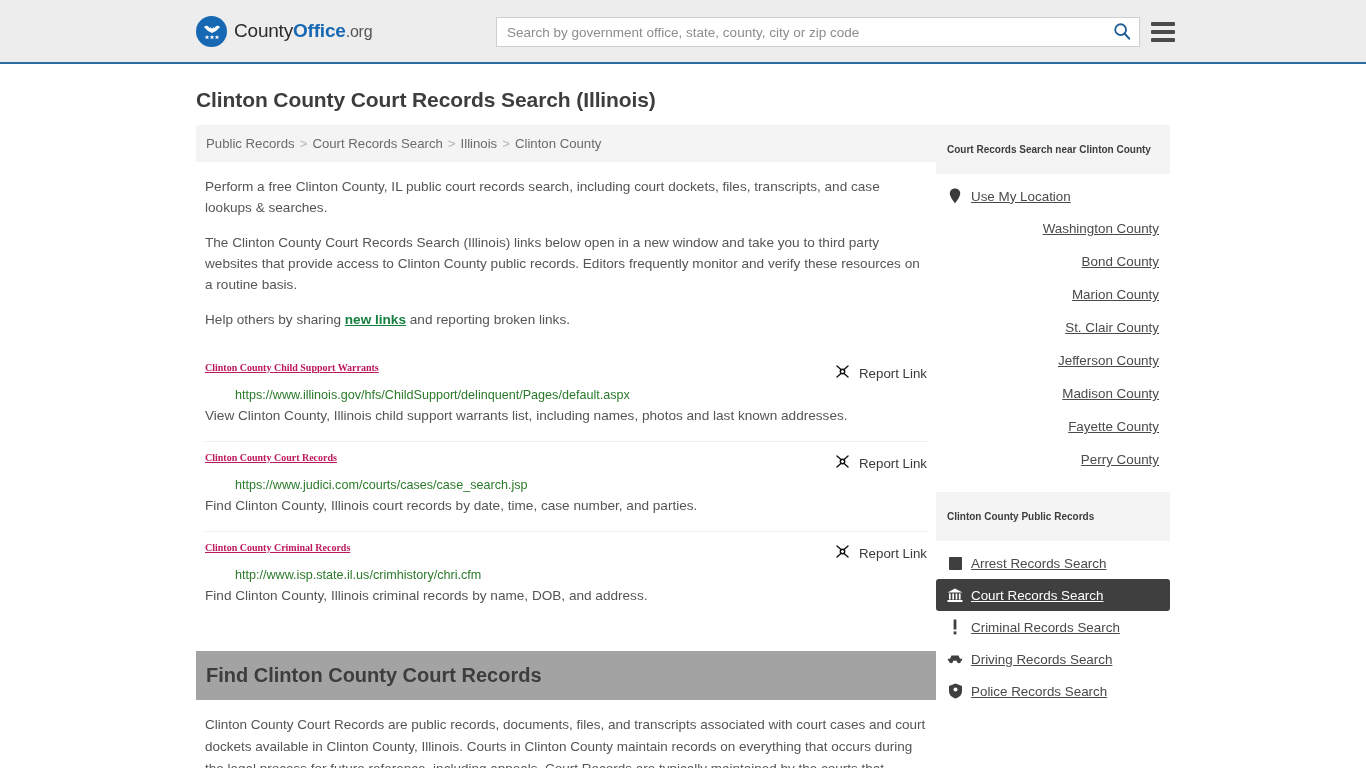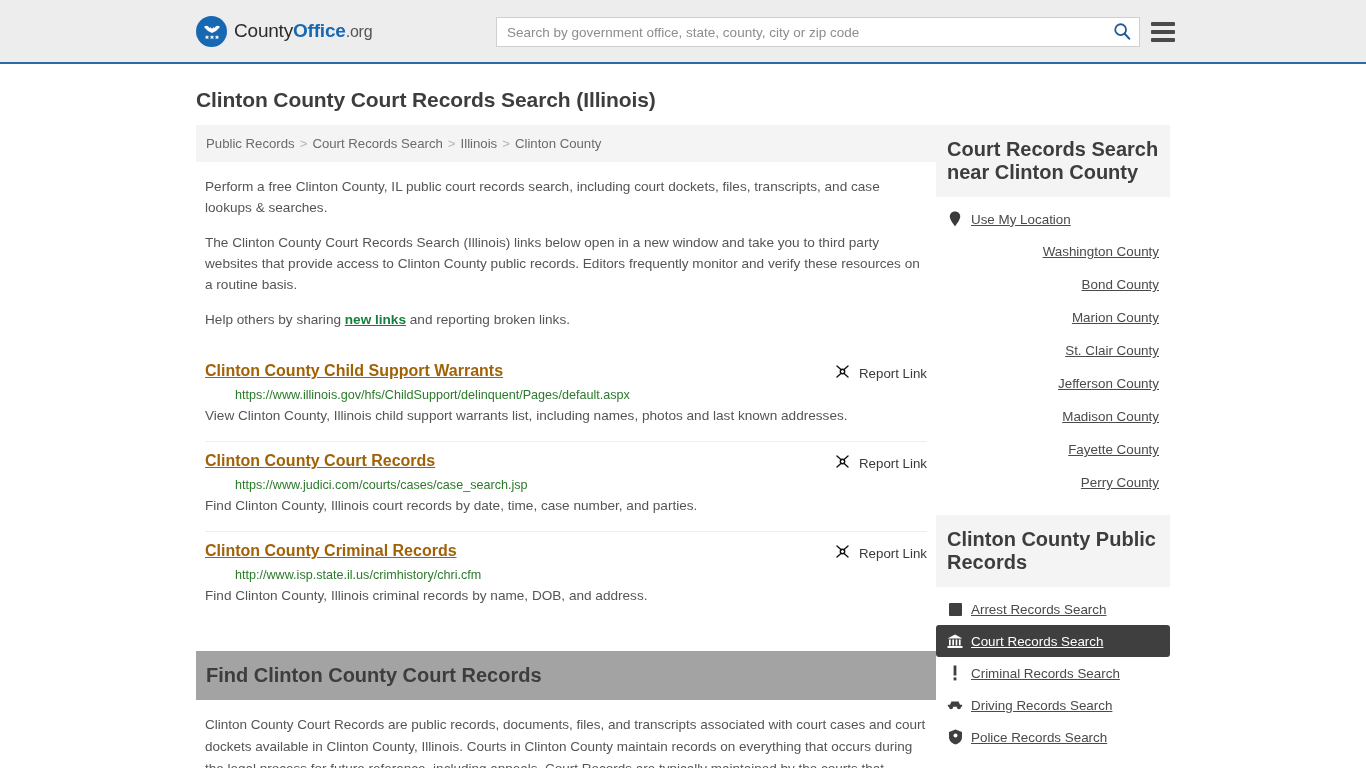--- a/index.html
+++ b/index.html
@@ -140,25 +140,26 @@
     border-bottom: 1px solid #eeeeee;
     position: relative;
   }
   .result:last-child { border-bottom: none; }
   .result-head {
     display: flex;
     align-items: flex-start;
     justify-content: space-between;
   }
   .result-title {
-    font-size: 16px;
+    font-size: 10px;
     font-weight: bold;
-    color: #a16207;
+    color: #be185d;
     text-decoration: underline;
     cursor: pointer;
+    font-family: Liberation Serif, serif;
   }
   .report-link {
     display: flex; align-items: center; gap: 8px;
     font-size: 13.3px; color: #3a3a3a;
     cursor: pointer; white-space: nowrap;
     margin-top: 1px;
     text-align: right;
   }
   .result-url {
     font-size: 12.6px;
@@ -188,21 +189,21 @@
     font-size: 13.5px;
     line-height: 22px;
     color: #555555;
   }
 
   
   .side-panel { margin-bottom: 0; }
   .side-head {
     background: #f4f4f4;
     padding: 13px 11px;
-    font-size: 20px;
+    font-size: 10px;
     font-weight: bold;
     color: #3d3d3d;
     line-height: 23px;
   }
   .side-list { padding: 6px 0 0 0; }
   .side-item {
     display: flex;
     align-items: center;
     gap: 8px;
     padding: 8px 11px;

